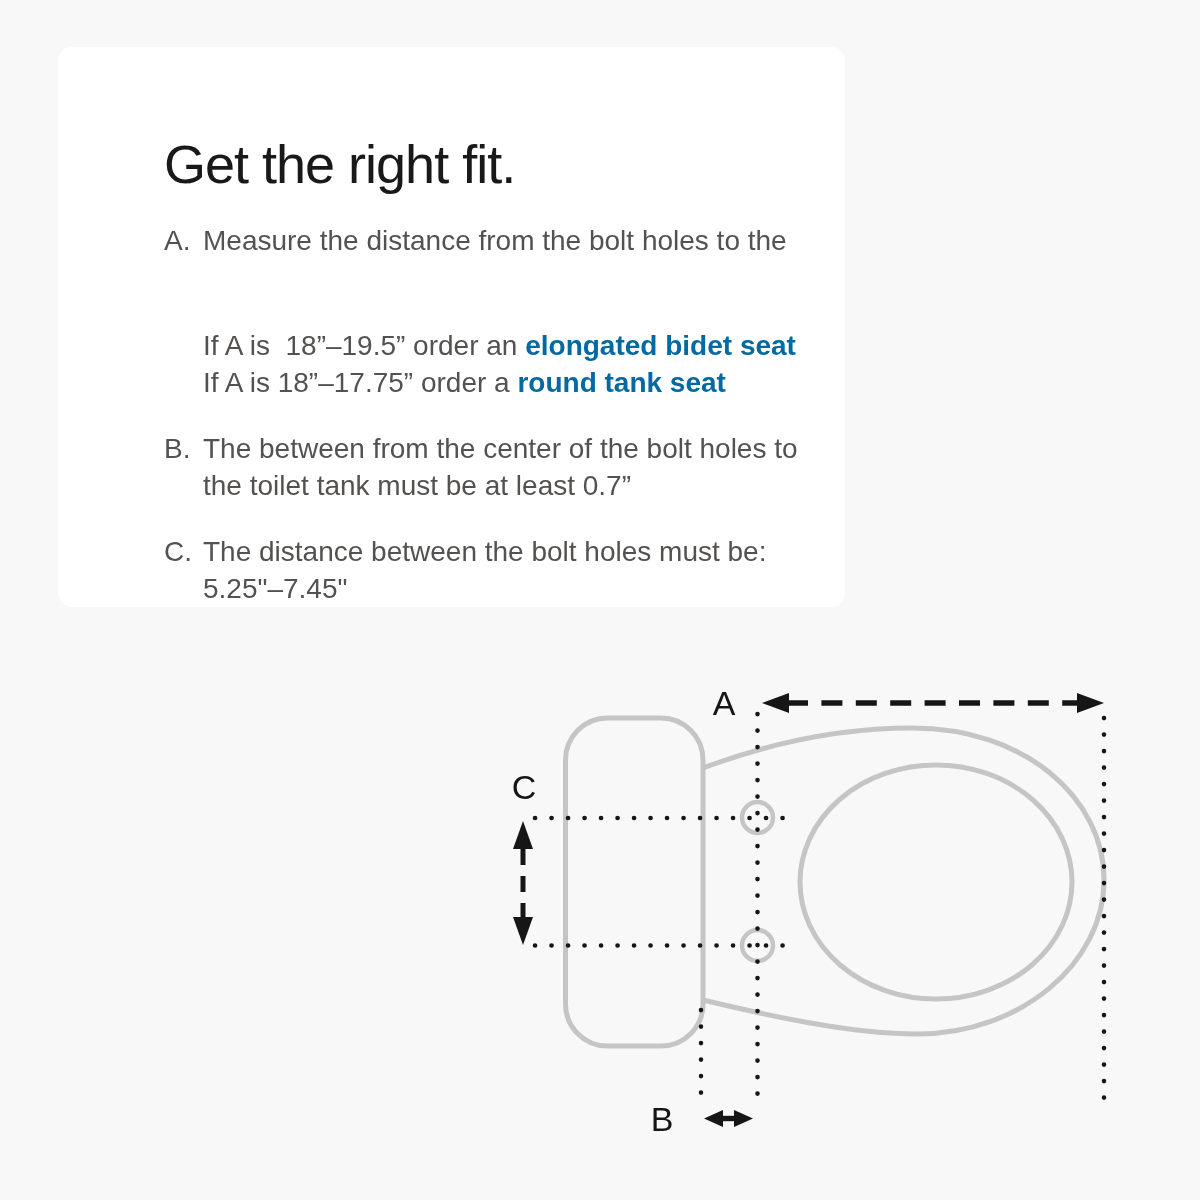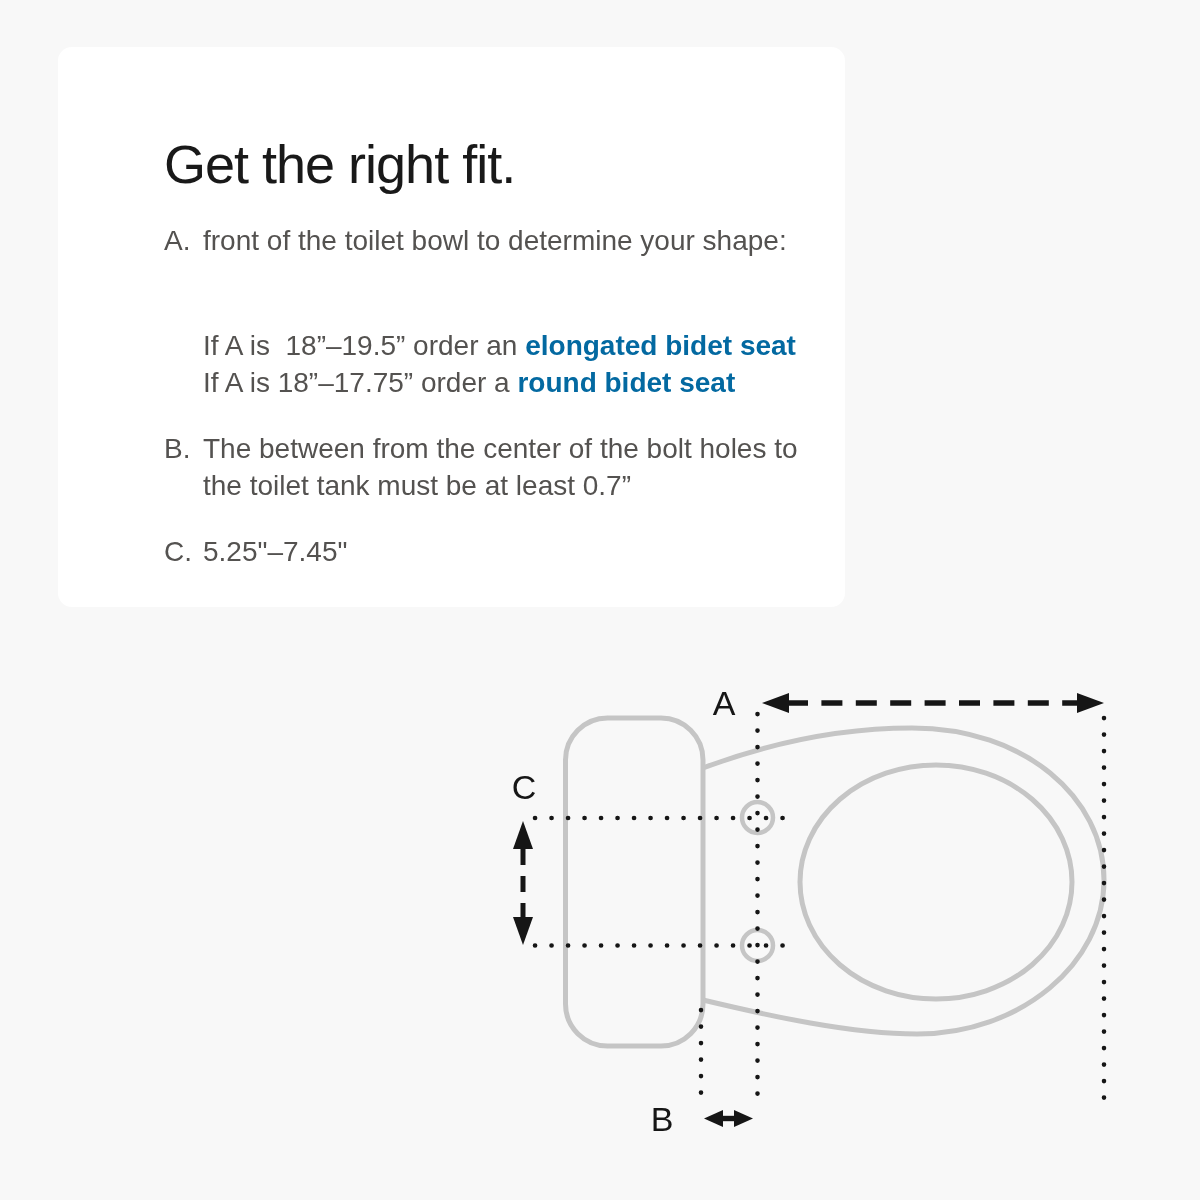--- a/index.html
+++ b/index.html
@@ -94,36 +94,37 @@
 </head>
 <body>
 
 <div class="page">
 
   <div class="card">
     <h1 class="title">Get the right fit.</h1>
 
     <div class="item item-a">
       <span class="marker">A.</span>
-      <div class="line">front of the toilet bowl to determine your shape:</div>
+      <div class="line">Measure the distance from the bolt holes to the</div>
     </div>
 
     <div class="item options">
       <div class="line"><span>If A is&nbsp; 18”–19.5” order an </span><b>elongated bidet seat</b></div>
-      <div class="line"><span>If A is 18”–17.75” order a </span><b>round bidet seat</b></div>
+      <div class="line"><span>If A is 18”–17.75” order a </span><b>round tank seat</b></div>
     </div>
 
     <div class="item item-b">
       <span class="marker">B.</span>
       <div class="line">The between from the center of the bolt holes to</div>
       <div class="line">the toilet tank must be at least 0.7”</div>
     </div>
 
     <div class="item item-c">
       <span class="marker">C.</span>
+      <div class="line">The distance between the bolt holes must be:</div>
       <div class="line">5.25"–7.45"</div>
     </div>
   </div>
 
   <svg class="diagram" viewBox="0 0 1200 1200" aria-hidden="true">
 
     <rect class="outline" x="565.5" y="718" width="137.5" height="328" rx="42"></rect>
 
     <path class="outline" d="M 703 768
              C 775 741, 848 728, 912 728

